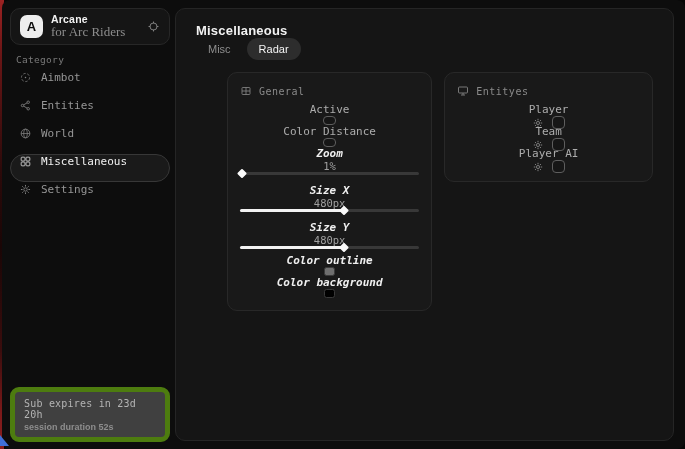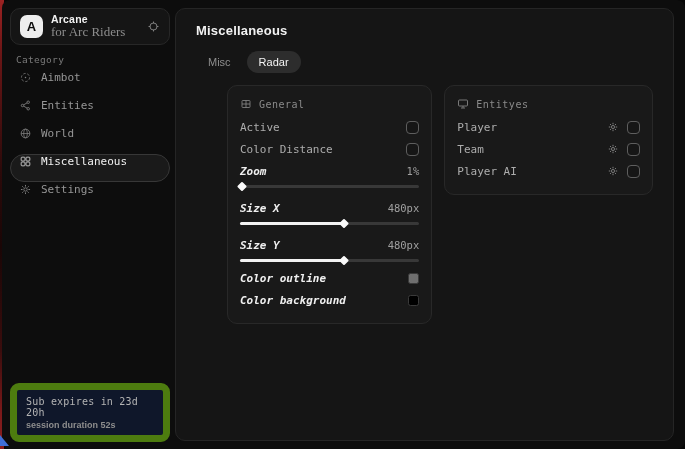--- a/index.html
+++ b/index.html
@@ -30,40 +30,40 @@
 
   .category-label { position:absolute; left:14px; top:54px; font-size:9.5px; color:#7a7a7a; letter-spacing:.3px; }
 
   .nav { position:absolute; left:8px; top:70px; width:160px; }
   .nav-item { height:28px; display:flex; gap:9px; padding:0 8px;
     color:#969696; font-size:11px; border-radius:16px; border:1px solid transparent; cursor:pointer; }
   .nav-item.active { background:#1a1a1a; border-color:#373737; color:#f1f1f1; }
   .nav-item .ico { display:flex; color:inherit; opacity:.85; }
 
   .sub-card { position:absolute; left:8px; bottom:7px; width:160px;
-    background:#0f172a; border:7px solid #4d7c0f; border-radius:9px; padding:6px 9px 5px; }
+    background:#404040; border:5px solid #4d7c0f; border-radius:9px; padding:6px 9px 5px; }
   .sub-line1 { font-size:10px; color:#b4b4b4; letter-spacing:.2px; }
   .sub-line2 { font:bold 9px "Liberation Sans", sans-serif; color:#8d8d8d; margin-top:2px; }
 
   
   .panel { position:absolute; left:173px; top:8px; width:499px; height:433px;
     background:#151515; border:1px solid #252525; border-radius:10px; padding:14px 20px; }
   .panel-title { font:bold 13px "Liberation Sans", sans-serif; color:#f2f2f2; letter-spacing:.2px; }
-  .tabs { display:flex; gap:4px; margin-top:13px; align-items:center; }
+  .tabs { display:flex; gap:4px; align-items:center; }
   .tab { font:11px "Liberation Sans", sans-serif; padding:5px 12px; border-radius:999px; color:#8d8d8d; cursor:pointer; }
   .tab.active { background:#2d2d2d; color:#f4f4f4; }
 
   .cards { display:flex; gap:12px; margin-top:12px; align-items:flex-start;padding-left:31px; }
   .card { background:#191919; border:1px solid #282828; border-radius:10px; padding:10px 12px 12px; }
   .card-general { width:233px; }
   .card-entities { width:237px; }
   .card-head { display:flex; align-items:center; gap:7px; color:#8a8a8a; font-size:10px; letter-spacing:.5px; margin:2px 0 6px; }
   .card-head .ico { display:flex; }
 
-  .row { height:22px; display:flex; align-items:center; justify-content:space-between; }
+  .row { height:22px; display:flex; align-items:center; justify-content:space-between;flex-direction:column; }
   .row .lbl { font-size:11px; color:#adadad; }
   .row .lbl.bright { color:#efefef; font-weight:bold;font-style:italic; }
   .row .val { font-size:10.5px; color:#a0a0a0; }
   .rctl { display:flex; align-items:center; gap:8px; }
 
   .checkbox { width:13px; height:13px; border:1.5px solid #5e5e5e; border-radius:4px; background:#161616; cursor:pointer; }
 
   .slider { position:relative; height:9px; margin:0 0 2px; cursor:pointer; }
   .slider .track { position:absolute; left:0; right:0; top:3px; height:3px; background:#383838; border-radius:2px; }
   .slider .fill { position:absolute; left:0; top:3px; height:3px; background:#f2f2f2; border-radius:2px; }

